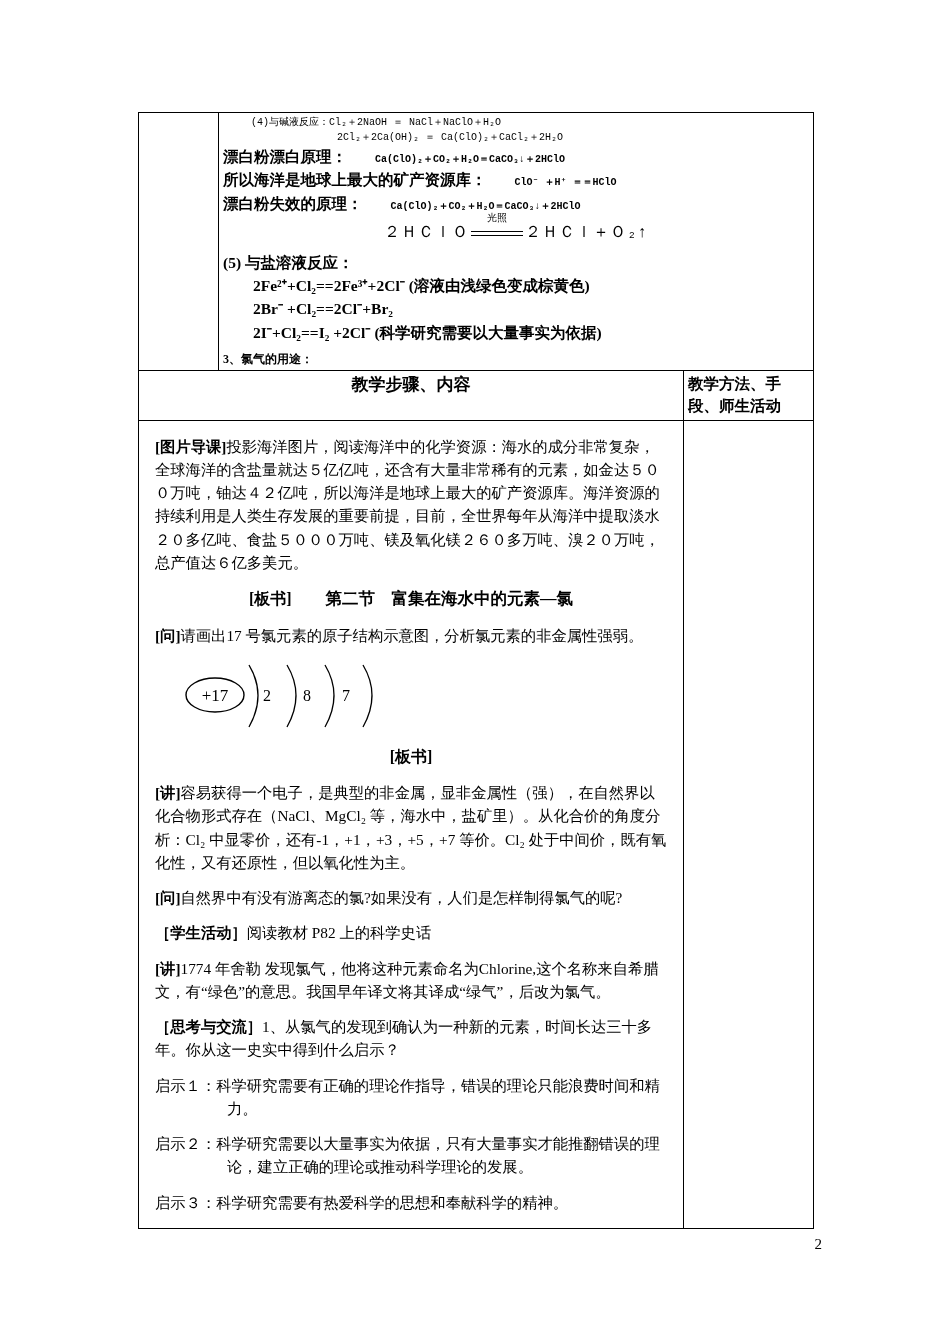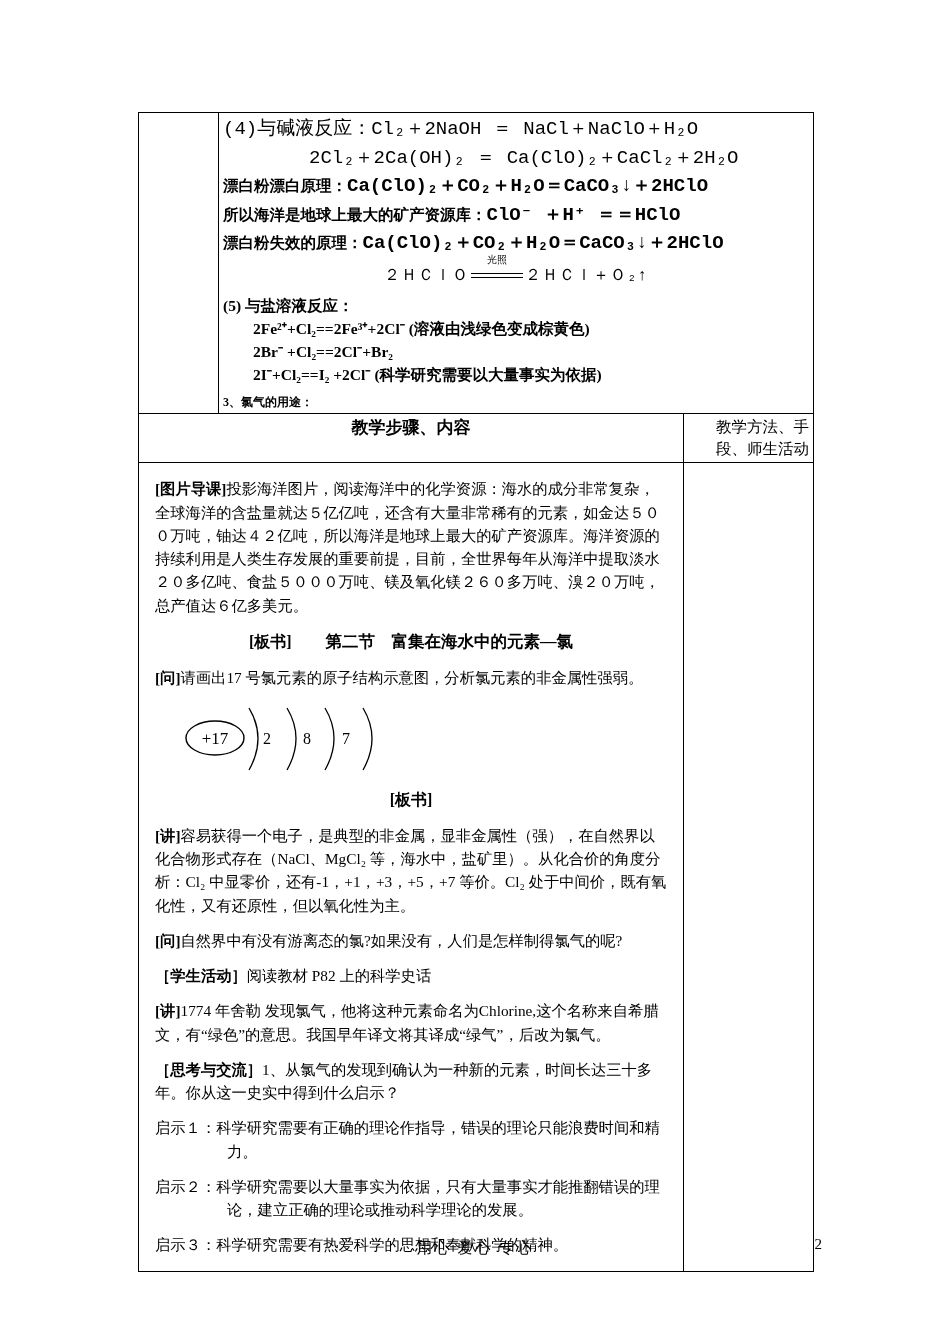--- a/index.html
+++ b/index.html
@@ -40,21 +40,21 @@
   
   .eq-cell {
     font-family: "Liberation Serif", serif;
     font-size: 15.5px;
     line-height: 1.5;
     padding-left: 6px;
     padding-top: 6px;
     padding-bottom: 4px;
   }
   .eq-line { white-space: nowrap; }
-  .eq-mono { font-family: "Liberation Mono", monospace; font-size: 19px; }
+  .eq-mono { font-family: "Liberation Mono", monospace; font-size: 10px; margin-left: 28px; }
   .eq-indent1 { padding-left: 86px; }
   .bold { font-weight: bold; }
 
   .photo-eq {
     text-align: center;
     margin: 6px 0 6px 0;
     font-family: "Liberation Mono", monospace;
     font-size: 16px;
     letter-spacing: 1px;
   }
@@ -99,25 +99,24 @@
   }
 
   
   .head-main {
     text-align: center;
     font-weight: bold;
     font-size: 17px;
     padding: 14px 0;
   }
   .head-side {
-    font-weight: normal;
+    font-weight: bold;
     font-size: 15.5px;
     line-height: 1.45;
     padding: 6px 4px 6px 6px;
-    text-align: right;
   }
 
   
   .body-cell {
     font-size: 15.3px;
     line-height: 1.52;
     padding: 4px 8px 6px 6px;
   }
   .body-cell p { margin: 12px; }
   .tag { font-weight: bold; }
@@ -244,16 +243,15 @@
         <p class="indent-hang" style="padding-left:72px;text-indent:-72px">启示１：科学研究需要有正确的理论作指导，错误的理论只能浪费时间和精力。</p>
         <p class="indent-hang" style="padding-left:72px;text-indent:-72px">启示２：科学研究需要以大量事实为依据，只有大量事实才能推翻错误的理论，建立正确的理论或推动科学理论的发展。</p>
         <p class="indent-hang" style="padding-left:72px;text-indent:-72px">启示３：科学研究需要有热爱科学的思想和奉献科学的精神。</p>
 
       </td>
       <td></td>
     </tr>
   </tbody>
     </table>
 
-  <div class="footer">用心  爱心  专心</div>
   <div class="pagenum">2</div>
 
 </div>
 
 </body></html>

